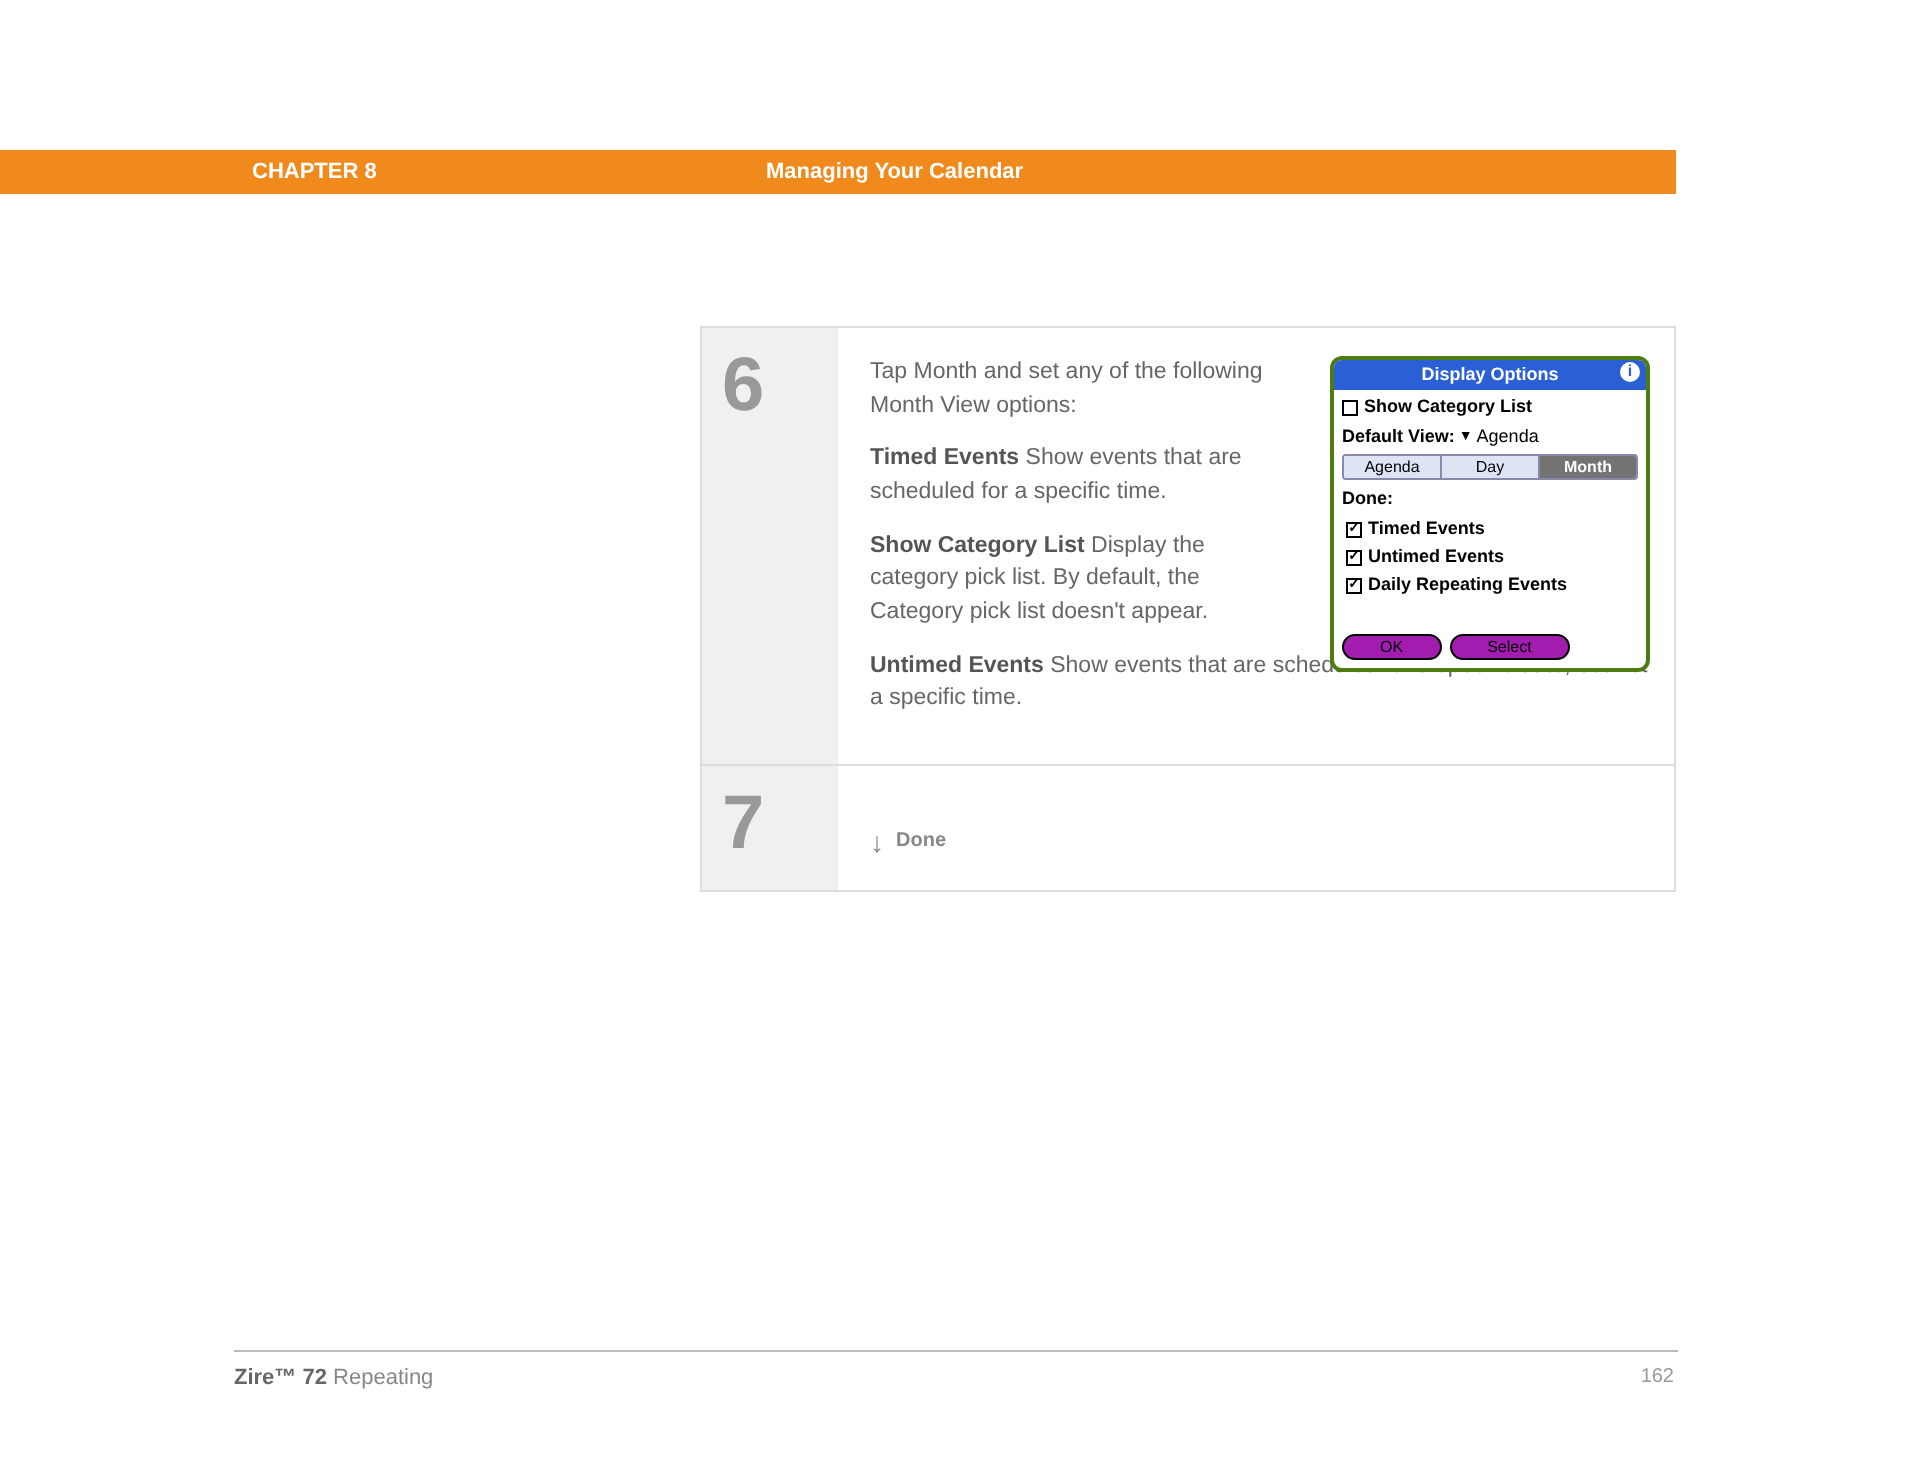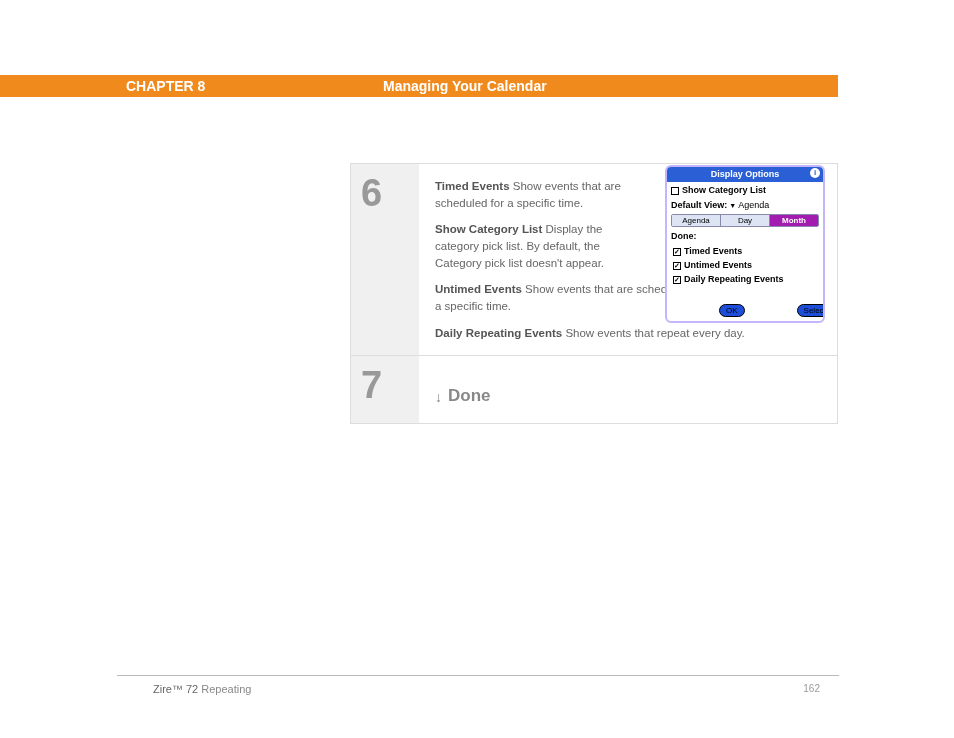--- a/index.html
+++ b/index.html
@@ -14,21 +14,21 @@
   .orange-bar {
     position: absolute;
     top: 75px;
     left: 0;
     width: 838px;
     height: 22px;
     background: #f18a1c;
     display: flex;
     align-items: center;
     color: #fff;
-    font-size: 14px;
+    font-size: 11px;
     font-weight: bold;
   }
   .chapter { position: absolute; left: 126px; }
   .section-title { position: absolute; left: 355px; margin-left: 28px; }
   .content-block {
     position: absolute;
     left: 350px;
     top: 163px;
     width: 488px;
     border: 1px solid #ddd;
@@ -54,24 +54,24 @@
     line-height: 1.45;
     color: #666;
     position: relative;
   }
   .step-body p { margin-bottom: 10px; }
   .step-body b { color: #555; font-weight: bold; }
   .intro-wrap { width: 210px; }
   .wrap-text { width: 210px; }
   .dialog {
     position: absolute;
-    top: 1px;
+    top: 14px;
     right: 12px;
     width: 160px;
-    border: 2px solid #c4b5fd;
+    border: 2px solid #4d7c0f;
     border-radius: 6px;
     background: #fff;
     font-size: 9px;
     font-family: "Trebuchet MS", Verdana, sans-serif;
     color: #000;
     overflow: hidden;
   }
   .dialog-title {
     background: #2a5fd6;
     color: #fff;
@@ -116,89 +116,86 @@
   }
   .tab {
     flex: 1;
     text-align: center;
     font-size: 8px;
     line-height: 12px;
     border-right: 1px solid #88a;
     background: #dde5f5;
   }
   .tab:last-child { border-right: none; }
-  .tab.sel { background: #a21caf; color: #fff; font-weight: bold; }
+  .tab.sel { background: #737373; color: #fff; font-weight: bold; }
   .show-list { margin-left: 2px; }
   .show-list .dialog-row { margin-bottom: 1px; font-weight: bold; }
   .dialog-buttons { margin-top: 18px; display: flex; gap: 4px; }
   .dbtn {
     border: 1px solid #000;
     border-radius: 7px;
-    padding: 0 6px;
+    padding: 0 18px;
     font-size: 8px;
     line-height: 11px;
-    background: #1d4ed8;
-    margin-left: 48px;
+    background: #a21caf;
   }
   .done-row { display: flex; align-items: center; margin-top: 14px; }
   .done-icon {
     font-size: 14px;
     color: #888;
     margin-right: 6px;
     font-weight: bold;
   }
-  .done-label { font-weight: bold; font-size: 17px; color: #888; }
+  .done-label { font-weight: bold; font-size: 10px; color: #888; }
   .footer-line {
     position: absolute;
     left: 117px;
     top: 675px;
     width: 722px;
     border-top: 1px solid #bbb;
   }
   .footer-text {
     position: absolute;
     left: 117px;
     top: 683px;
     font-size: 11px;
     color: #888;
   }
-  .footer-text b { color: #666; font-weight: normal; margin-left: 36px; }
+  .footer-text b { color: #666; font-weight: bold; }
   .page-num {
     position: absolute;
-    right: 134px;
+    right: 117px;
     top: 683px;
     font-size: 10px;
     color: #999;
   }
   .drop-tri { font-size: 7px; margin: 0 2px; }
 </style>
 </head>
 <body>
 
 <div class="orange-bar">
   <span class="chapter">CHAPTER 8</span>
   <span class="section-title">Managing Your Calendar</span>
 </div>
 
 <div class="content-block">
 
   <div class="step">
     <div class="step-num">6</div>
     <div class="step-body">
+      <p class="intro-wrap">Tap Month and set any of the following Month View options:</p>
       <p class="wrap-text">
         <b>Timed Events</b><span>   Show events that are scheduled for a specific time.</span>
       </p>
       <p class="wrap-text">
         <b>Show Category List</b><span>   Display the category pick list. By default, the Category pick list doesn't appear.</span>
       </p>
       <p>
         <b>Untimed Events</b><span>   Show events that are scheduled for a specific date, but not a specific time.</span>
-      </p>
-      <p style="margin-bottom:0">
-        <b>Daily Repeating Events</b><span>   Show events that repeat every day.</span>
       </p>
 
       <div class="dialog">
         <div class="dialog-title">
           <span>Display Options</span>
           <span class="dialog-info">i</span>
         </div>
         <div class="dialog-body">
           <div class="dialog-row">
             <span class="chk"></span>

